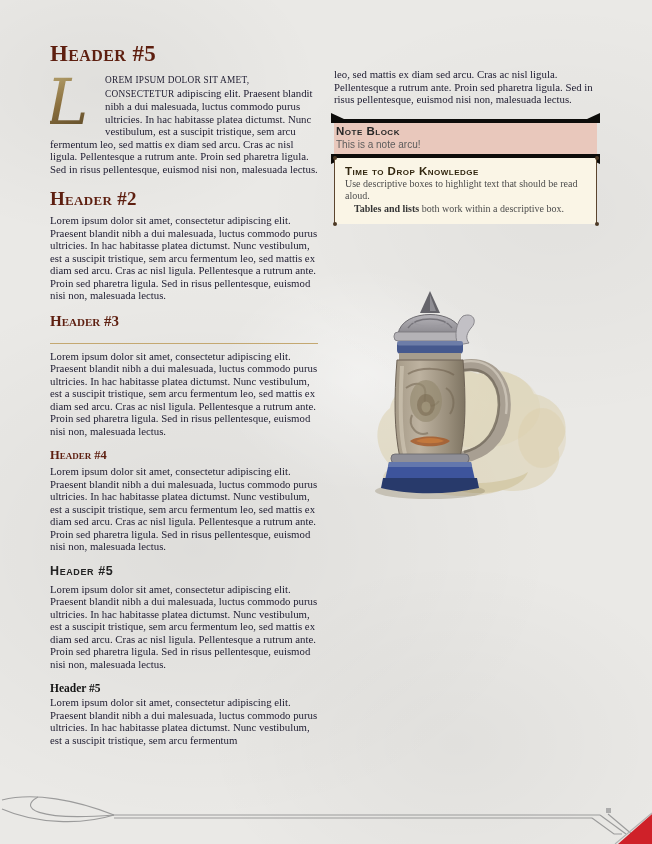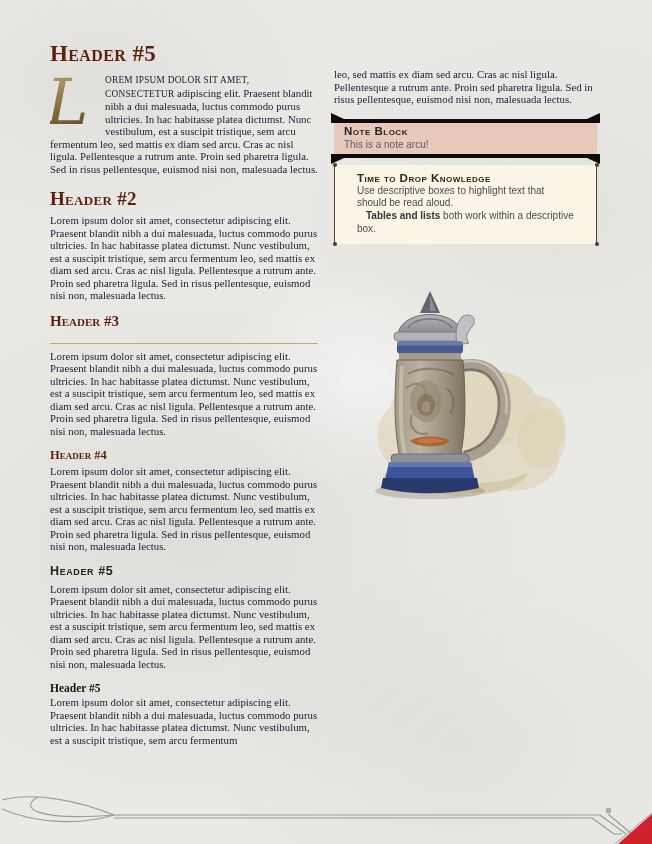--- a/index.html
+++ b/index.html
@@ -29,35 +29,35 @@
   h6{font-size:11.5px;line-height:12px;margin:12px 0 2px;color:#141414;font-variant:normal;}
   
   .dropcap{
     float:left;font-family:"DejaVu Serif",serif;font-style:italic;
     font-size:64px;line-height:52px;height:58px;width:52px;margin:3px 7px 0 -4px;
     background:linear-gradient(160deg,#ab9663 10%,#8a6f3e 45%,#5d4a28 90%);
     -webkit-background-clip:text;background-clip:text;color:transparent;
   }
   .lead-caps{text-transform:uppercase;font-size:9.3px;letter-spacing:.25px;}
   
-  .note{position:relative;margin-top:13px;padding:6px 10px 7px;}
+  .note{position:relative;margin-top:13px;padding:6px 2px 7px;}
   .note .bar{position:absolute;left:-3px;width:calc(100% + 6px);height:10px;}
   .note .bar.top{top:-6px;} .note .bar.bot{bottom:-6px;}
   .note-title{font-family:"Liberation Sans",sans-serif;font-variant:small-caps;font-weight:700;
     font-size:11.5px;line-height:13px;color:#262626;letter-spacing:.5px;}
   .note-body{font-family:"Liberation Sans",sans-serif;font-size:10px;line-height:13px;color:#5c5c5c;}
   
-  .descbox{position:relative;margin-top:7px;padding:6px 22px 8px;
+  .descbox{position:relative;padding:6px 10px 8px;
     border-left:1px solid #5b452f;border-right:1px solid #5b452f;}
   .descbox .dot{position:absolute;width:4px;height:4px;border-radius:50%;background:#4d3a26;}
   .dot.tl{left:-2.5px;top:-2px;} .dot.tr{right:-2.5px;top:-2px;}
   .dot.bl{left:-2.5px;bottom:-2px;} .dot.br{right:-2.5px;bottom:-2px;}
   .desc-title{font-family:"Liberation Sans",sans-serif;font-variant:small-caps;font-weight:700;
     font-size:11.5px;line-height:14px;color:#31260f;letter-spacing:.5px;}
-  .desc-body{font-family:Liberation Sans, sans-serif;font-size:10px;line-height:12.8px;color:#4c4c4c;}
+  .desc-body{font-family:Liberation Serif, serif;font-size:10px;line-height:12.8px;color:#4c4c4c;}
   .desc-indent{text-indent:9px;}
   .desc-bold{font-weight:700;color:#353535;}
   
   .stein-wrap{position:absolute;left:360px;top:288px;width:220px;height:218px;}
   
   .footer-art{position:absolute;left:0;top:794px;width:652px;height:50px;}
 </style>
 </head>
 <body>
 

